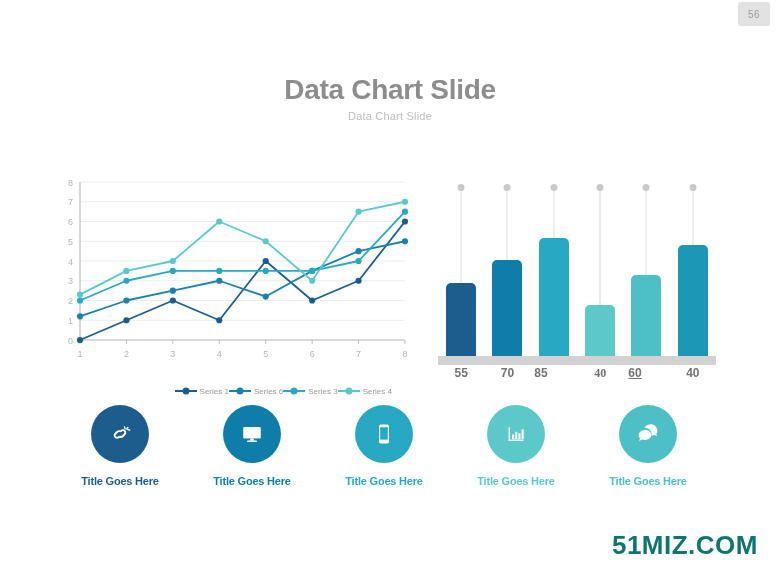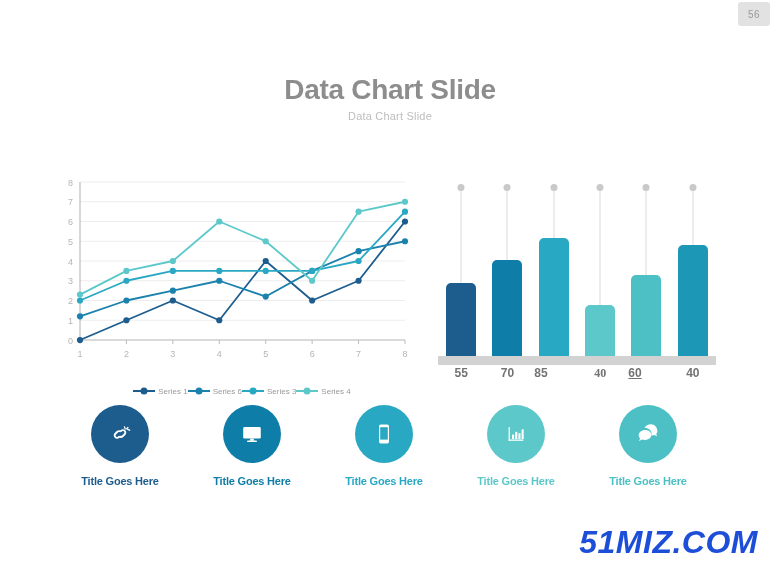--- a/index.html
+++ b/index.html
@@ -27,21 +27,21 @@
   }
   .subtitle{
     position:absolute;top:110px;left:0;right:0;text-align:center;
     font-size:11px;color:#bdbdbd;letter-spacing:.2px;
   }
 
   
   .linechart{position:absolute;left:58px;top:176px;width:355px;height:190px;}
   .legend{
     position:absolute;left:92px;top:382px;width:300px;height:18px;
-    display:flex;align-items:center;justify-content:center;
+    display:flex;align-items:center;justify-content:flex-end;
   }
   .legend-item{display:flex;align-items:center;gap:3px;}
   .legend-line{width:22px;height:2px;position:relative;}
   .legend-line::after{
     content:"";position:absolute;left:50%;top:50%;
     transform:translate(-50%,-50%);
     width:7px;height:7px;border-radius:50%;background:inherit;
   }
   .legend-label{font-size:8px;color:#9a9a9a;white-space:nowrap;}
 
@@ -82,21 +82,21 @@
     margin:0 auto;display:flex;align-items:center;justify-content:center;
   }
   .circle svg{display:block;}
   .icon-title{
     margin-top:12px;font-size:11px;font-weight:bold;letter-spacing:-.2px;
   }
 
   
   .watermark{
     position:absolute;right:22px;bottom:24px;
-    font-size:32px;font-weight:bold;color:#1d4ed8;letter-spacing:.5px;font-style:italic;
+    font-size:26px;font-weight:bold;color:#0f766e;letter-spacing:.5px;
   }
 </style>
 </head>
 <body>
 
 <div class="slide">
 
   <div class="page-badge">56</div>
 
   <div class="title">Data Chart Slide</div>

